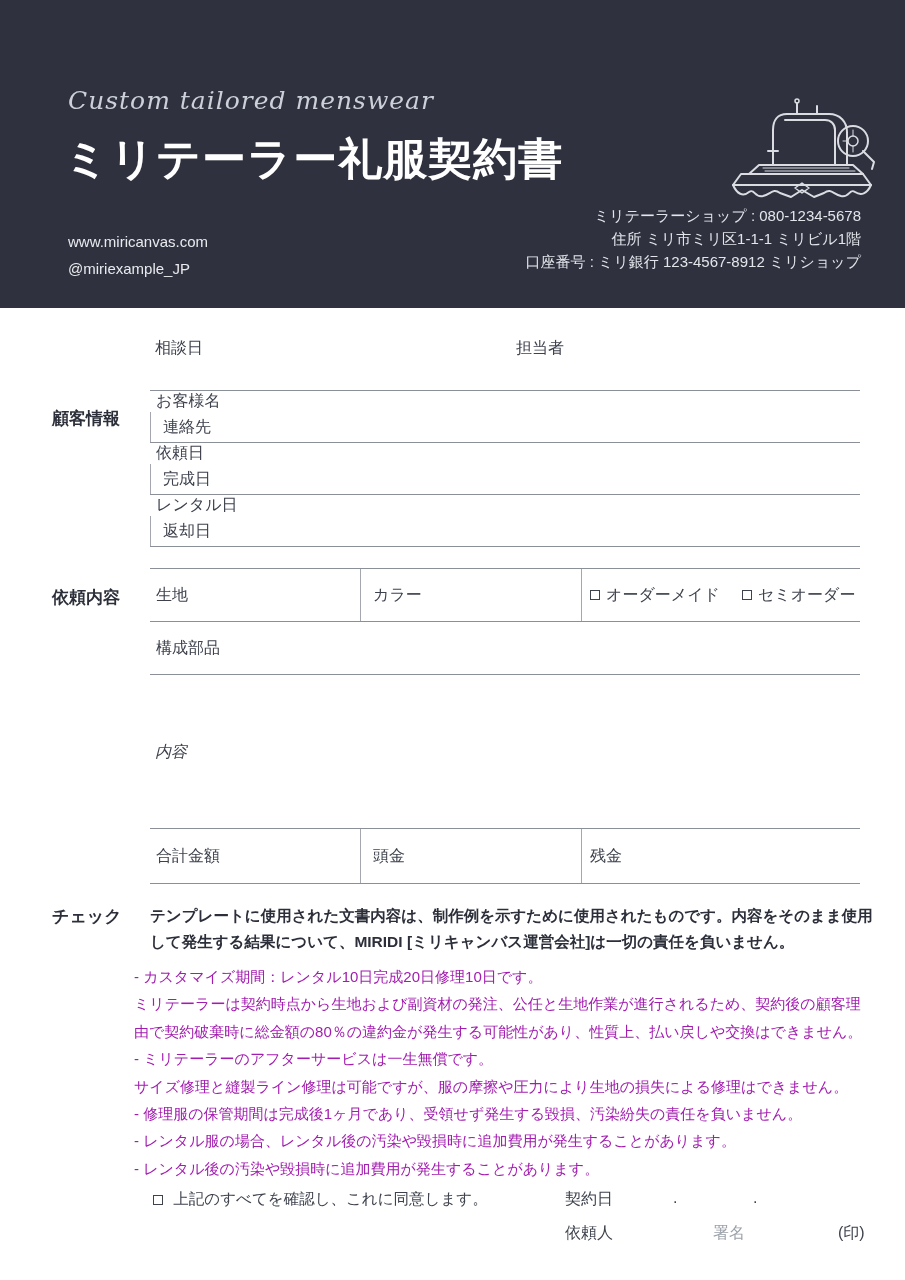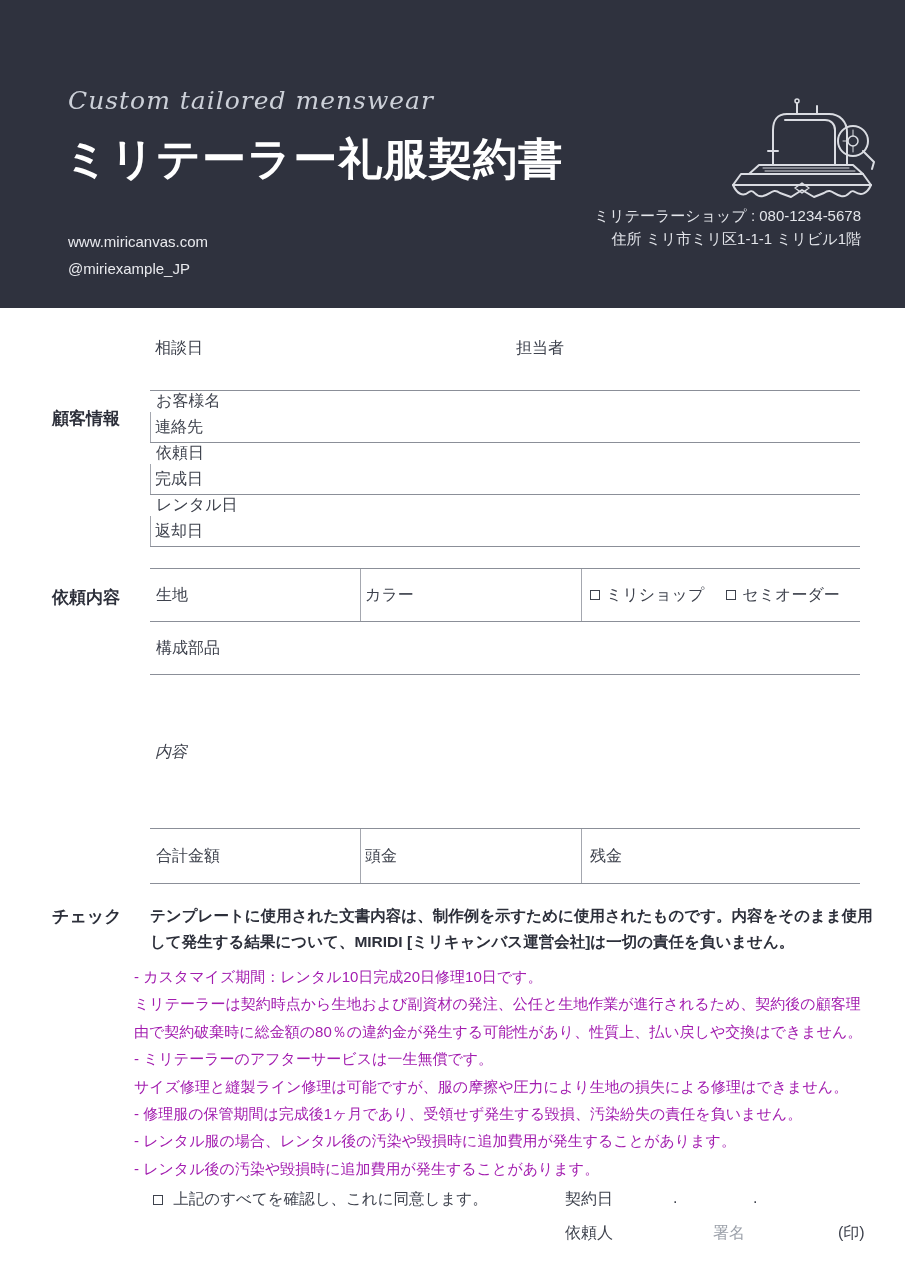--- a/index.html
+++ b/index.html
@@ -24,21 +24,21 @@
   .contactblock { position:absolute; right:44px; top:204px; text-align:right; font-size:15px; color:#e3e5ea; line-height:23px; }
   
   .sec-label { position:absolute; left:52px; font-size:17px; font-weight:bold; color:#2c2f3a;text-align:right; }
   
   .free-label { position:absolute; font-size:16px; color:#3e424d; }
   
   .tbl { position:absolute; left:150px; width:710px; }
   .trow { display:flex; align-items:stretch; border-top:1px solid #8b8f98; font-size:16px; color:#3e424d; }
   .tbl-close { border-bottom:1px solid #8b8f98; }
   .cell { display:flex; align-items:center; padding-left:6px; }
-  .cell + .cell { border-left:1px solid #a4a7af; padding-left:4px; }
+  .cell + .cell { border-left:1px solid #a4a7af; padding-left:12px; }
   .t1 .trow { height:52px;flex-direction:column; }
   .t1 .c1 { width:356px; }
   .t1 .c2 { flex:1; }
   .t2 .trow { height:53px; }
   .t2 .c1 { width:210px; }
   .t2 .c2 { width:221px; }
   .t2 .c3 { flex:1; padding-left:8px; }
   .t2 .cfull { flex:1; }
   .cbx {
     display:inline-block; width:10px; height:10px; border:1.5px solid #3e424d;
@@ -97,20 +97,21 @@
     </svg>
 
     <div class="webblock">
       <div>www.miricanvas.com</div>
       <div>@miriexample_JP</div>
     </div>
 
     <div class="contactblock">
       <div>ミリテーラーショップ : 080-1234-5678</div>
       <div>住所 ミリ市ミリ区1-1-1 ミリビル1階</div>
+      <div>口座番号 : ミリ銀行 123-4567-8912 ミリショップ</div>
     </div>
   </div>
 
   <div class="free-label" style="left:155px; top:338px;">相談日</div>
   <div class="free-label" style="left:516px; top:338px;">担当者</div>
 
   <div class="sec-label" style="top:407px;">顧客情報</div>
   <div class="tbl t1 tbl-close" style="top:390px;">
     <div class="trow">
       <div class="cell c1">お客様名</div>
@@ -126,21 +127,21 @@
     </div>
   </div>
 
   <div class="sec-label" style="top:586px;">依頼内容</div>
   <div class="tbl t2 tbl-close" style="top:568px;">
     <div class="trow">
       <div class="cell c1">生地</div>
       <div class="cell c2">カラー</div>
       <div class="cell c3">
         <span class="cbx"></span>
-        <span>ミリショップ</span>
+        <span>オーダーメイド</span>
         <span class="cbx gap-left"></span>
         <span>セミオーダー</span>
       </div>
     </div>
     <div class="trow">
       <div class="cell cfull">構成部品</div>
     </div>
   </div>
 
   <div class="free-label" style="left:155px; top:742px;font-style:italic;">内容</div>

